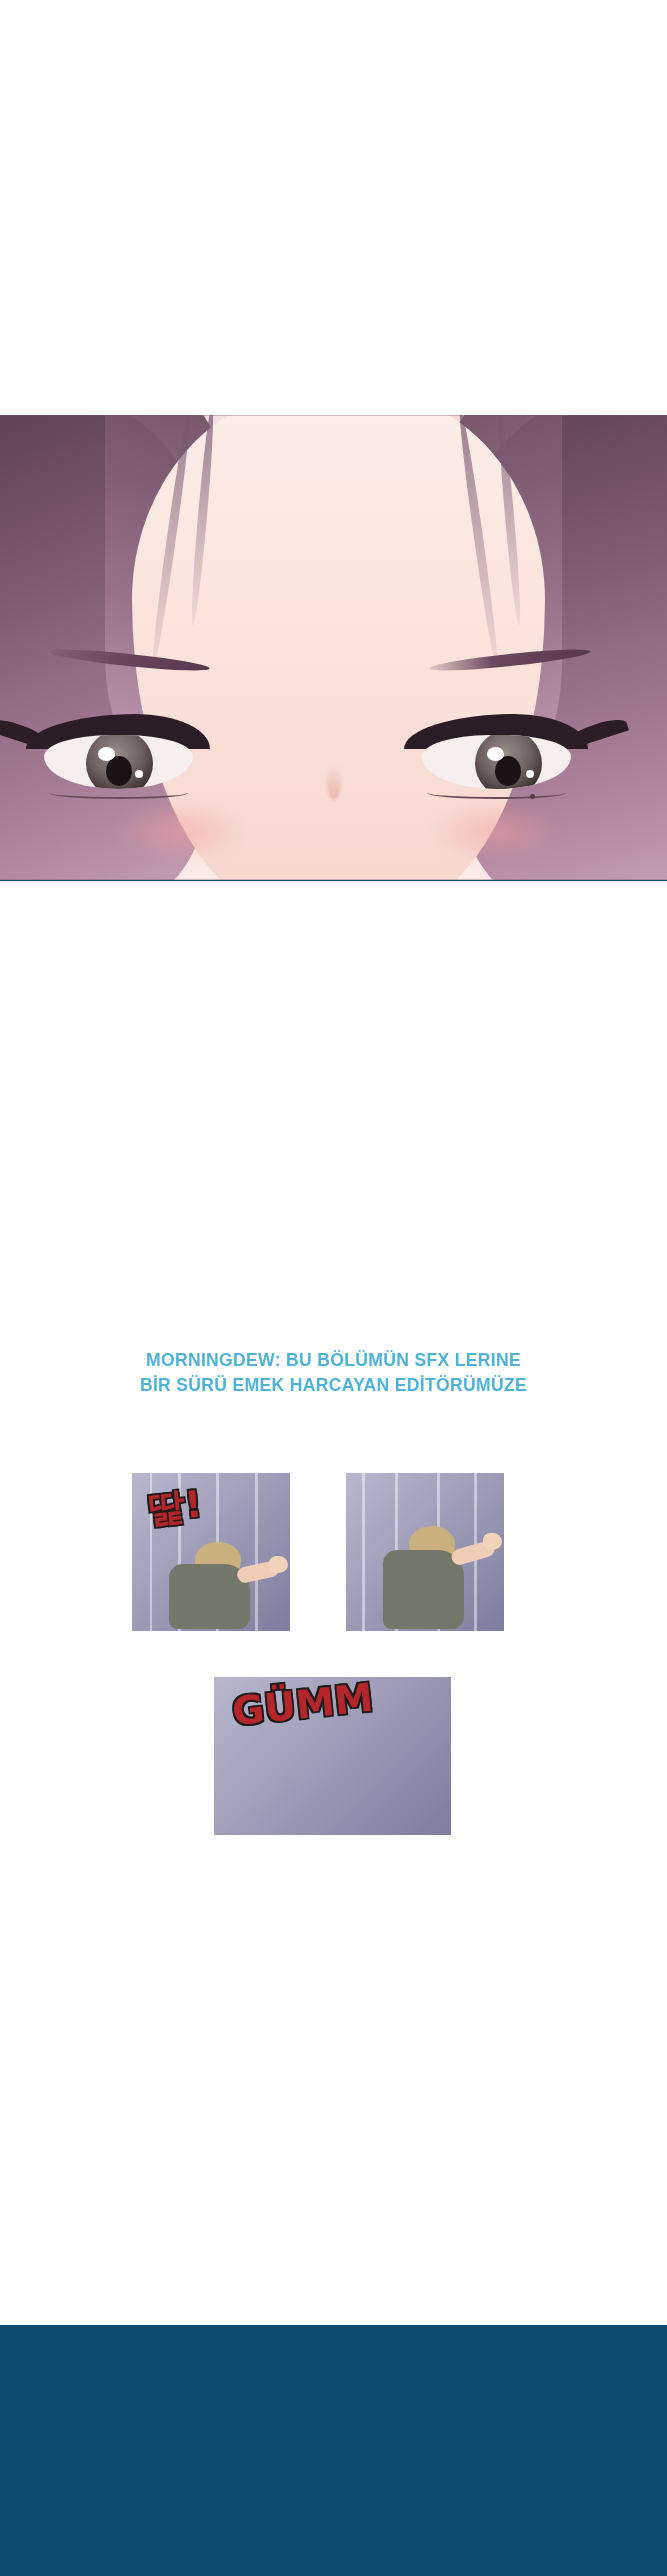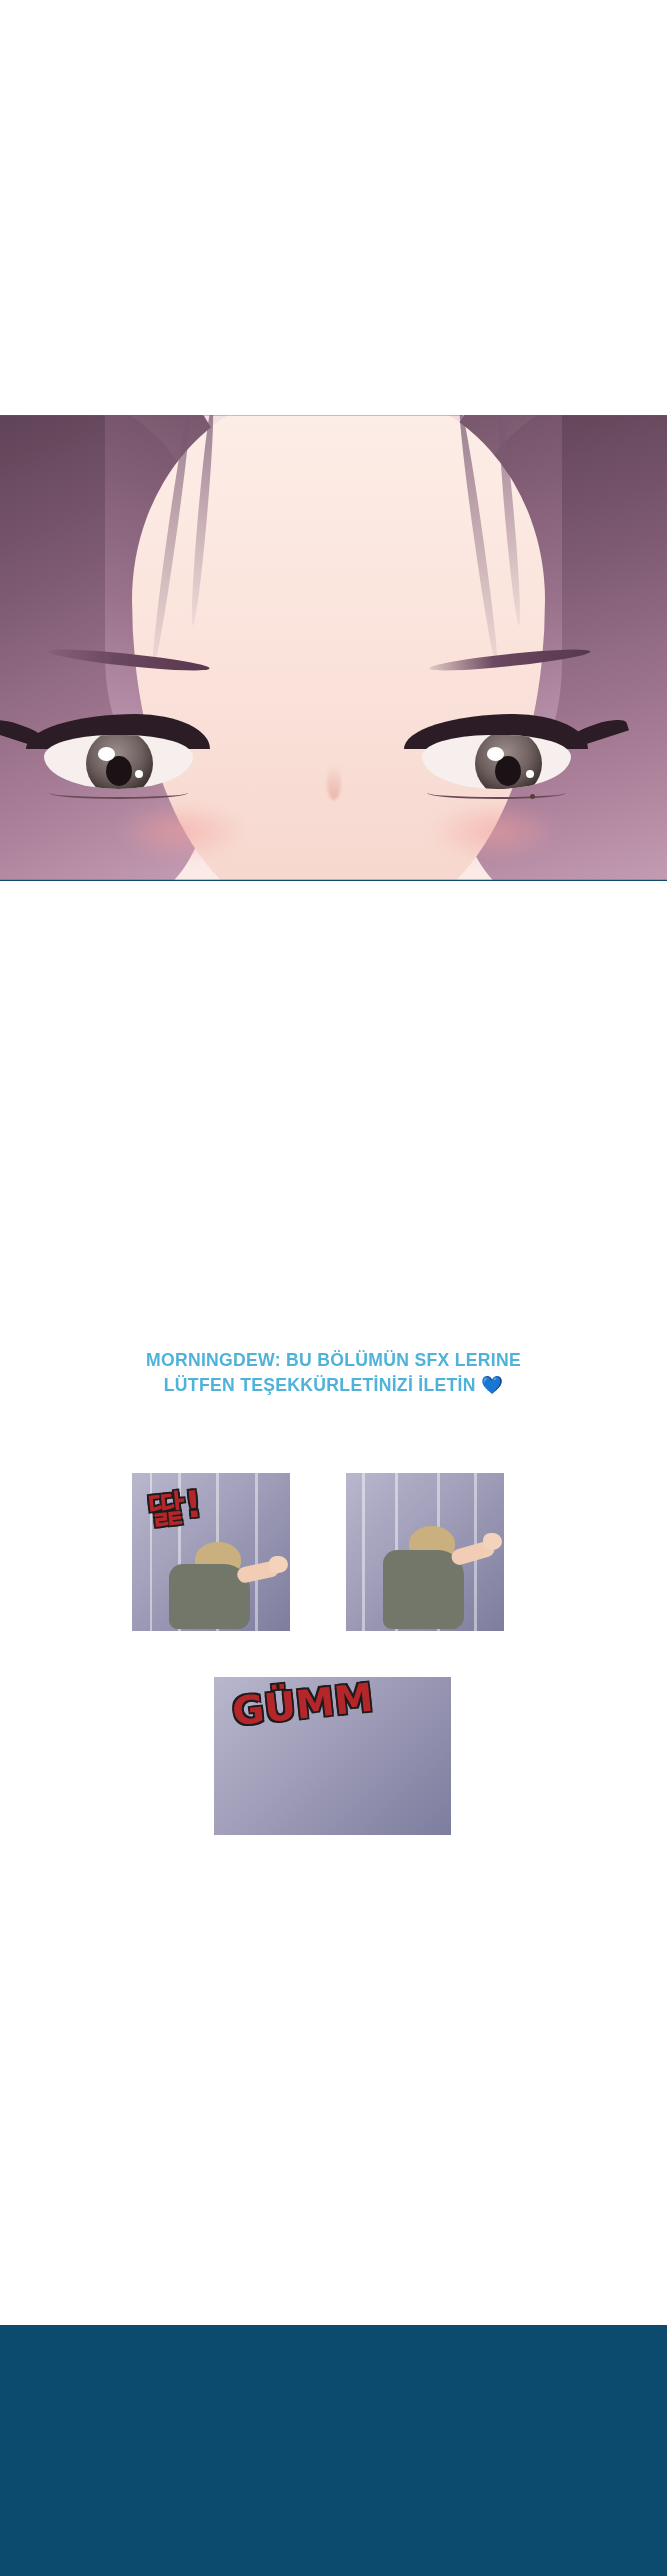--- a/index.html
+++ b/index.html
@@ -509,24 +509,21 @@
     <div class="mole"></div>
 
     <div class="frame-line" style="top:0;"></div>
     <div class="frame-line" style="bottom:0;"></div>
   </div>
 
   <div class="mid-white"></div>
 
   <div class="credits">
     <div>MORNINGDEW: BU BÖLÜMÜN SFX LERINE</div>
-    <div>
-      <span>LÜTFEN TEŞEKKÜRLETİNİZİ İLETİN</span>
-      <span class="heart">💙</span>
-    </div>
+    <div>BİR SÜRÜ EMEK HARCAYAN EDİTÖRÜMÜZE</div>
   </div>
 
   <div class="sfx-row">
 
     <div class="sfx-thumb" style="left:132px;top:8.8px;">
       <div class="speed" style="left:17.6px;"></div>
       <div class="speed" style="left:46px;"></div>
       <div class="speed" style="left:84px;"></div>
       <div class="speed" style="left:123px;"></div>
       <div class="figure-hair" style="left:63px;top:69px;width:46px;height:35px;"></div>

